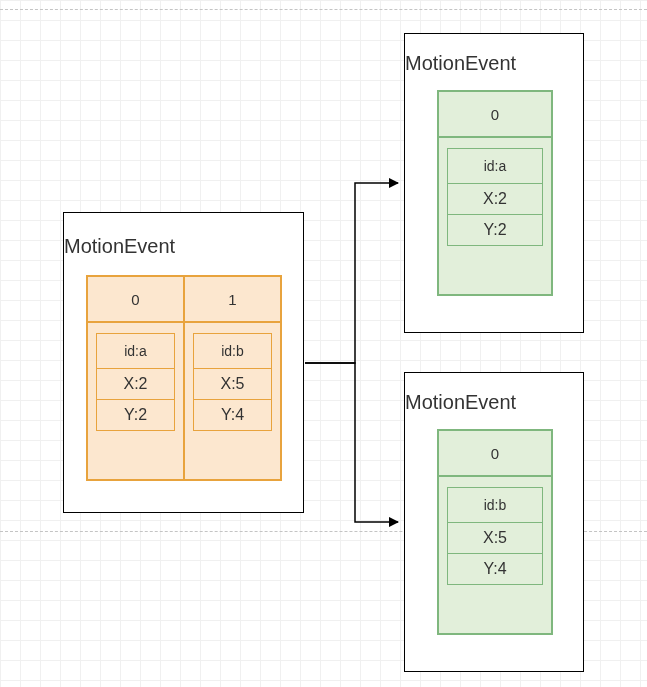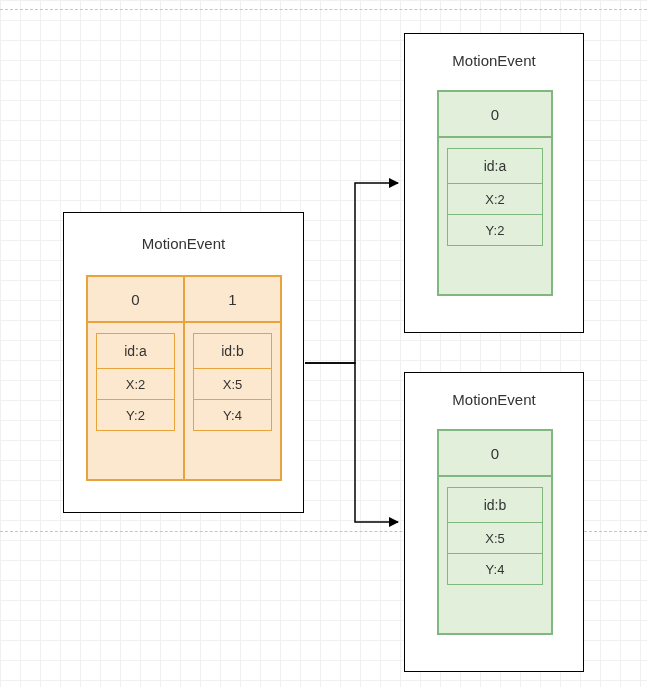--- a/index.html
+++ b/index.html
@@ -27,22 +27,21 @@
     right: 0;
     border-top: 1px dashed #c4c4c4;
   }
   .box {
     position: absolute;
     border: 1px solid #000;
     background: #fff;
     box-sizing: border-box;
   }
   .box-title {
-    text-align: center;
-    font-size: 15px;
+    font-size: 20px;
     color: #333;
   }
 
   
   .otable {
     position: absolute;
     border: 2px solid #e8a33d;
     background: #fce7cf;
     box-sizing: border-box;
   }
@@ -75,21 +74,21 @@
   }
   .inner-orange {
     border: 1px solid #e8a33d;
     background: #fce7cf;
   }
   .cell {
     height: 30px;
     display: flex;
     align-items: center;
     justify-content: center;
-    font-size: 13px;
+    font-size: 16px;
   }
   .cell + .cell {
     border-top: 1px solid #e8a33d;
   }
   .inner-orange .cell:first-child {
     height: 34px;
     font-size: 14px;
   }
 
   

